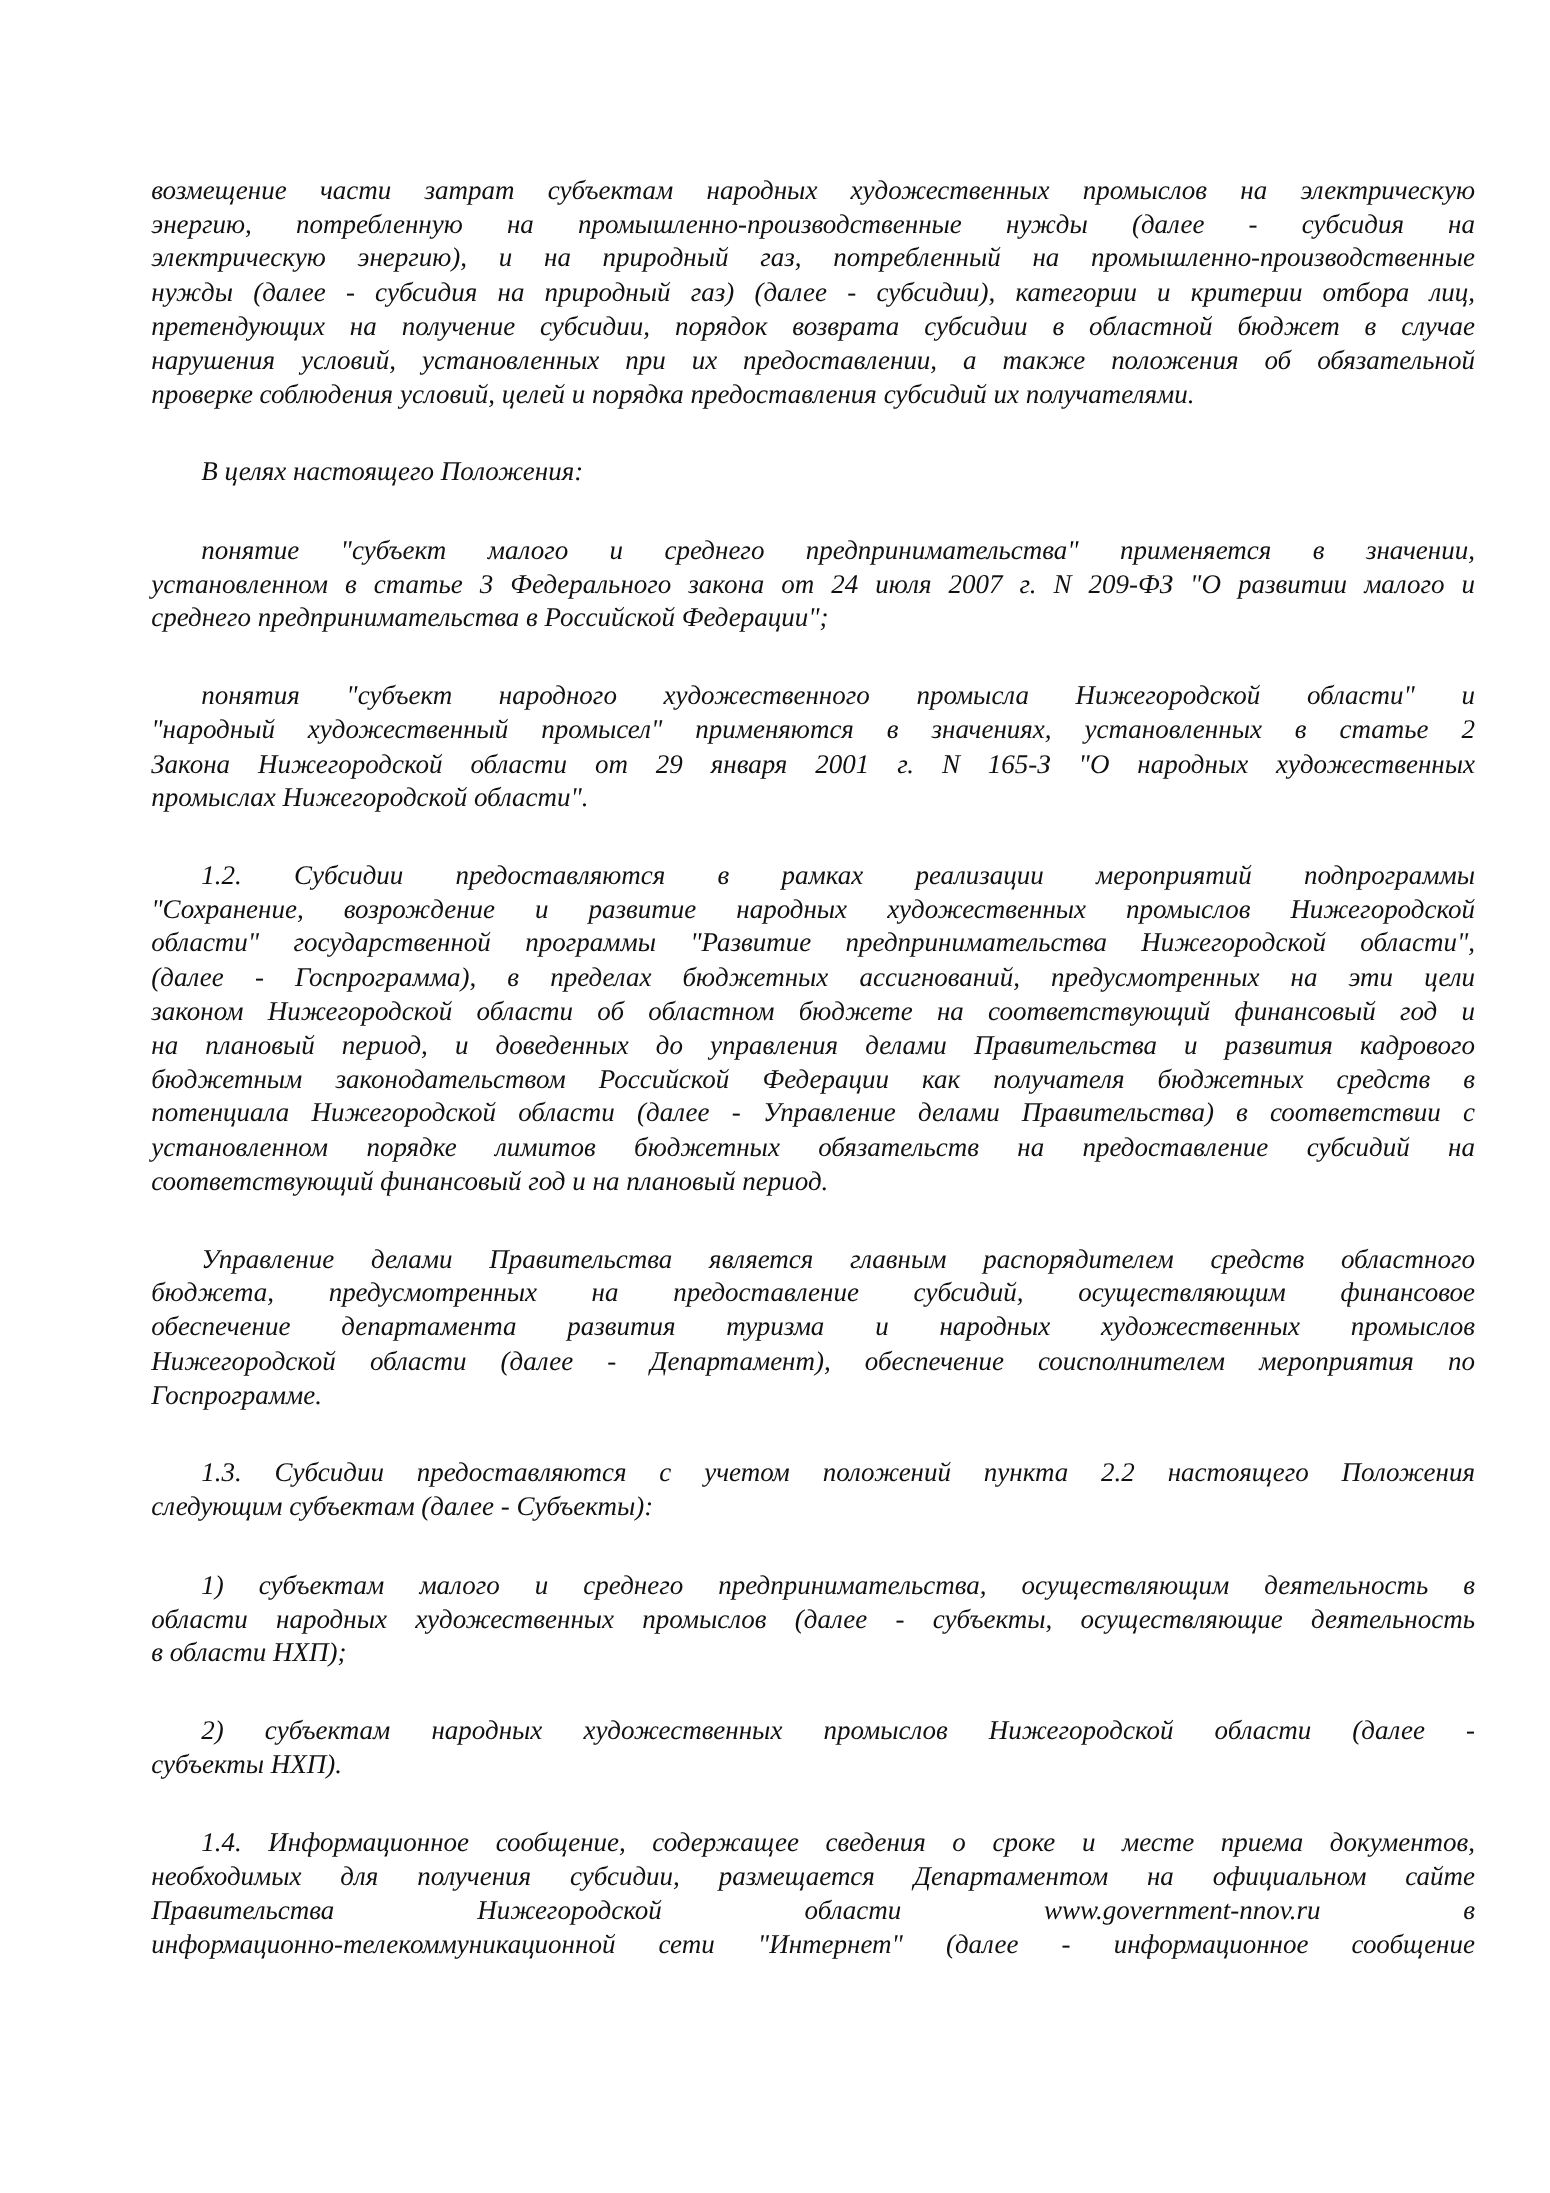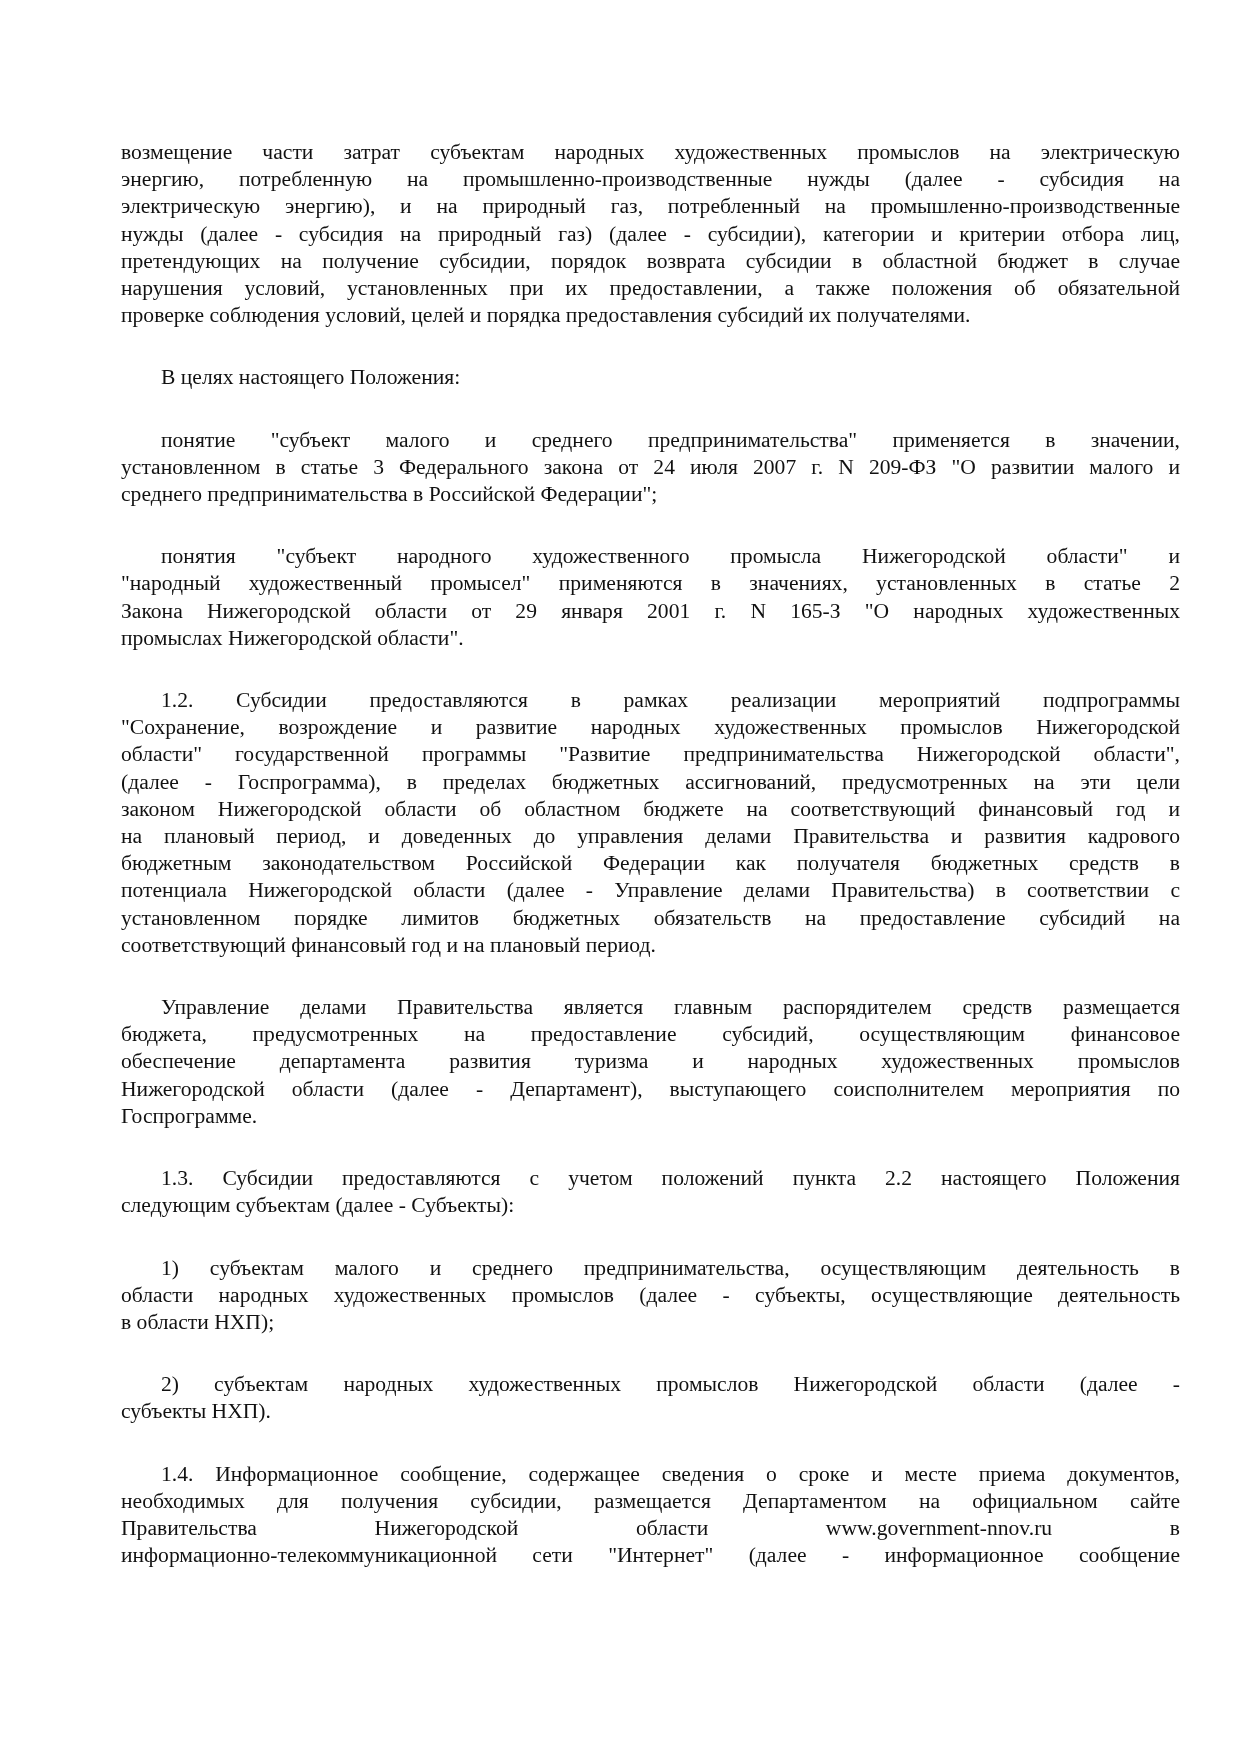--- a/index.html
+++ b/index.html
@@ -26,20 +26,21 @@
     .para {
       margin: 0 0 26.8px 0;
       text-align: justify;
       text-indent: 0;
     }
     .line {
       display: block;
       text-align: justify;
       text-align-last: justify;
       white-space: nowrap;
+      font-style: italic;
     }
     .line.last {
       text-align-last: left;
     }
     .line.first-indent {
       padding-left: 40px;
       margin-top: 35px;
     }
   </style>
 </head>
@@ -75,24 +76,24 @@
       <span class="line">области" государственной программы "Развитие предпринимательства Нижегородской области",</span>
       <span class="line">(далее - Госпрограмма), в пределах бюджетных ассигнований, предусмотренных на эти цели</span>
       <span class="line">законом Нижегородской области об областном бюджете на соответствующий финансовый год и</span>
       <span class="line">на плановый период, и доведенных до управления делами Правительства и развития кадрового</span>
       <span class="line">бюджетным законодательством Российской Федерации как получателя бюджетных средств в</span>
       <span class="line">потенциала Нижегородской области (далее - Управление делами Правительства) в соответствии с</span>
       <span class="line">установленном порядке лимитов бюджетных обязательств на предоставление субсидий на</span>
       <span class="line last">соответствующий финансовый год и на плановый период.</span>
     </div>
     <div class="para">
-      <span class="line first-indent">Управление делами Правительства является главным распорядителем средств размещается</span>
+      <span class="line first-indent">Управление делами Правительства является главным распорядителем средств областного</span>
       <span class="line">бюджета, предусмотренных на предоставление субсидий, осуществляющим финансовое</span>
       <span class="line">обеспечение департамента развития туризма и народных художественных промыслов</span>
-      <span class="line">Нижегородской области (далее - Департамент), выступающего соисполнителем мероприятия по</span>
+      <span class="line">Нижегородской области (далее - Департамент), обеспечение соисполнителем мероприятия по</span>
       <span class="line last">Госпрограмме.</span>
     </div>
     <div class="para">
       <span class="line first-indent">1.3. Субсидии предоставляются с учетом положений пункта 2.2 настоящего Положения</span>
       <span class="line last">следующим субъектам (далее - Субъекты):</span>
     </div>
     <div class="para">
       <span class="line first-indent">1) субъектам малого и среднего предпринимательства, осуществляющим деятельность в</span>
       <span class="line">области народных художественных промыслов (далее - субъекты, осуществляющие деятельность</span>
       <span class="line last">в области НХП);</span>

